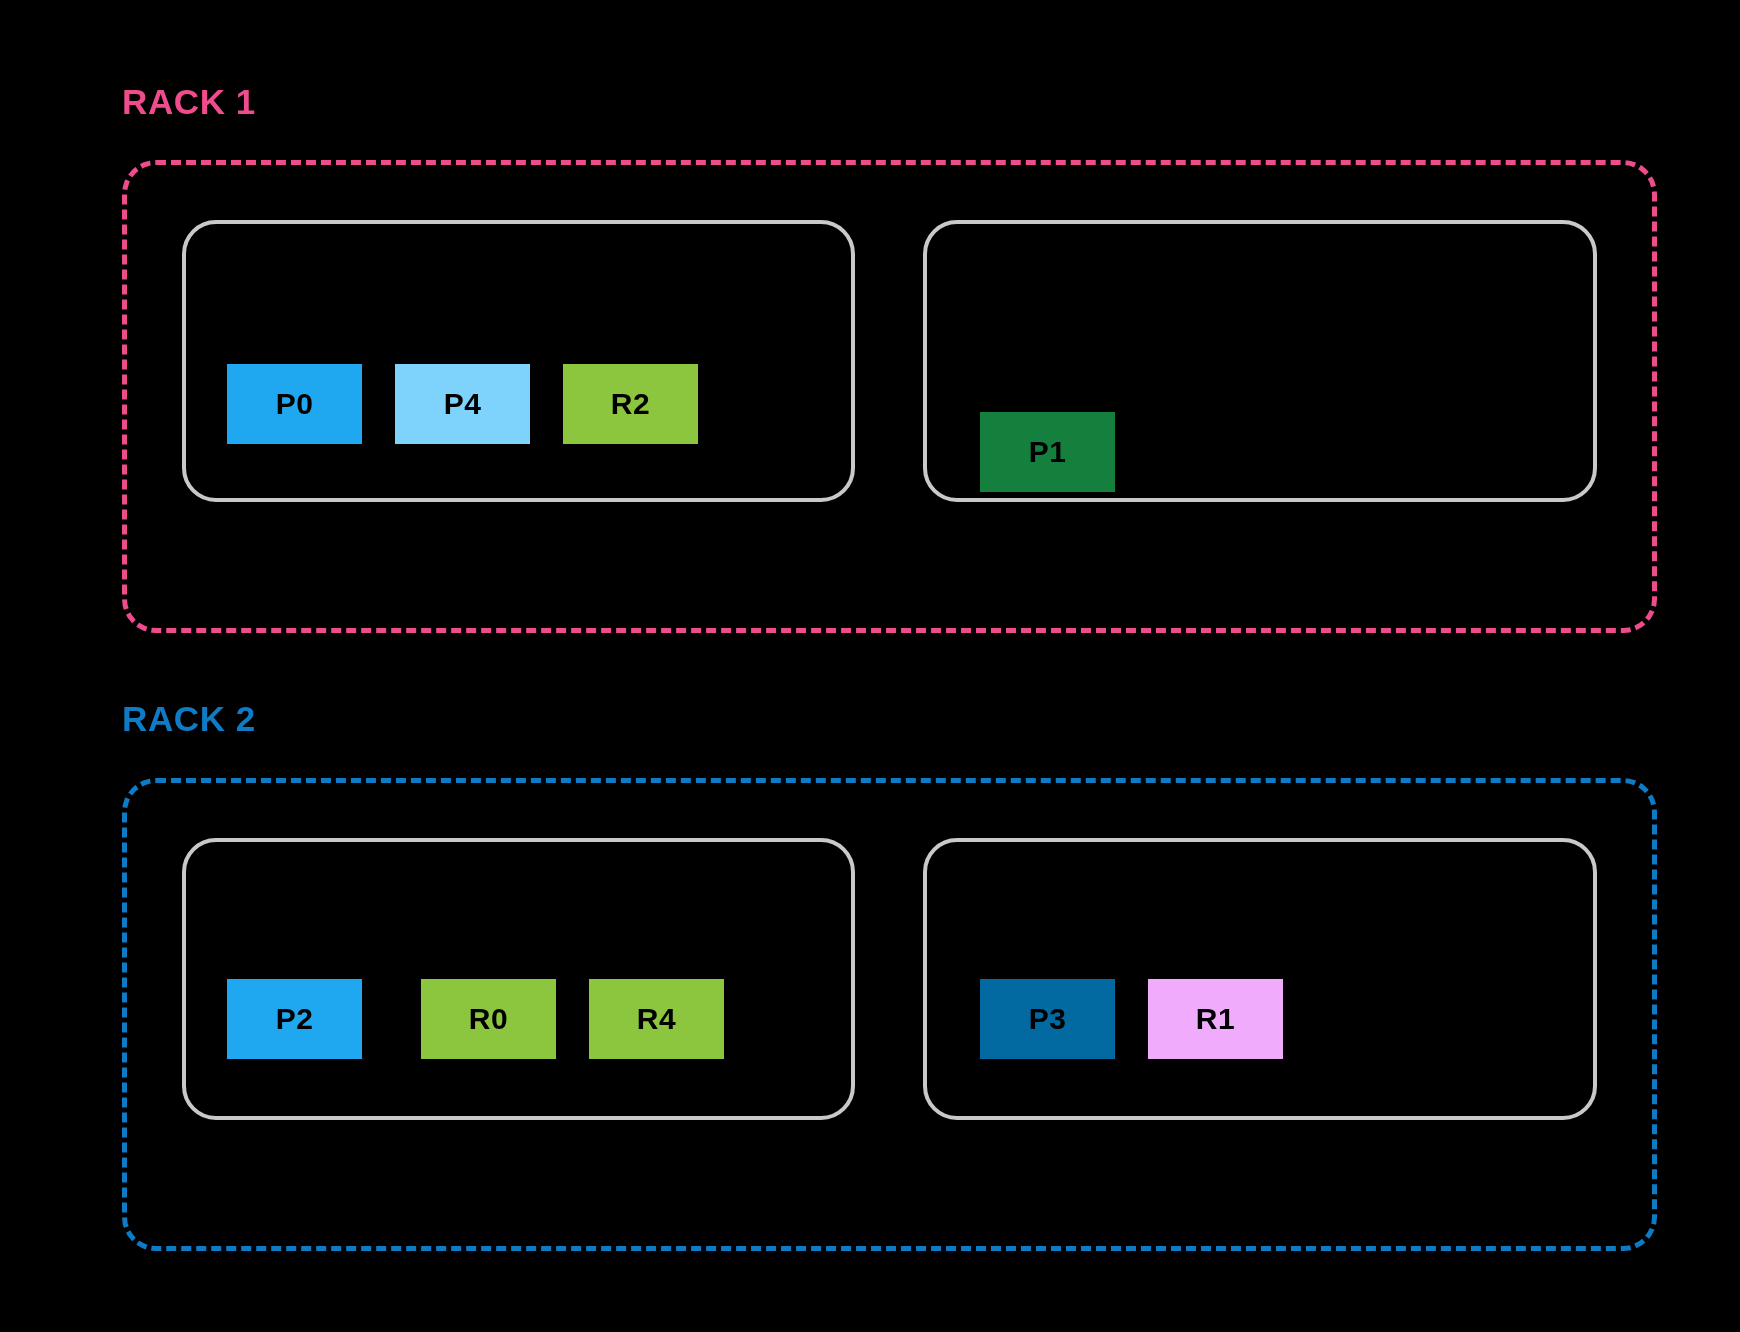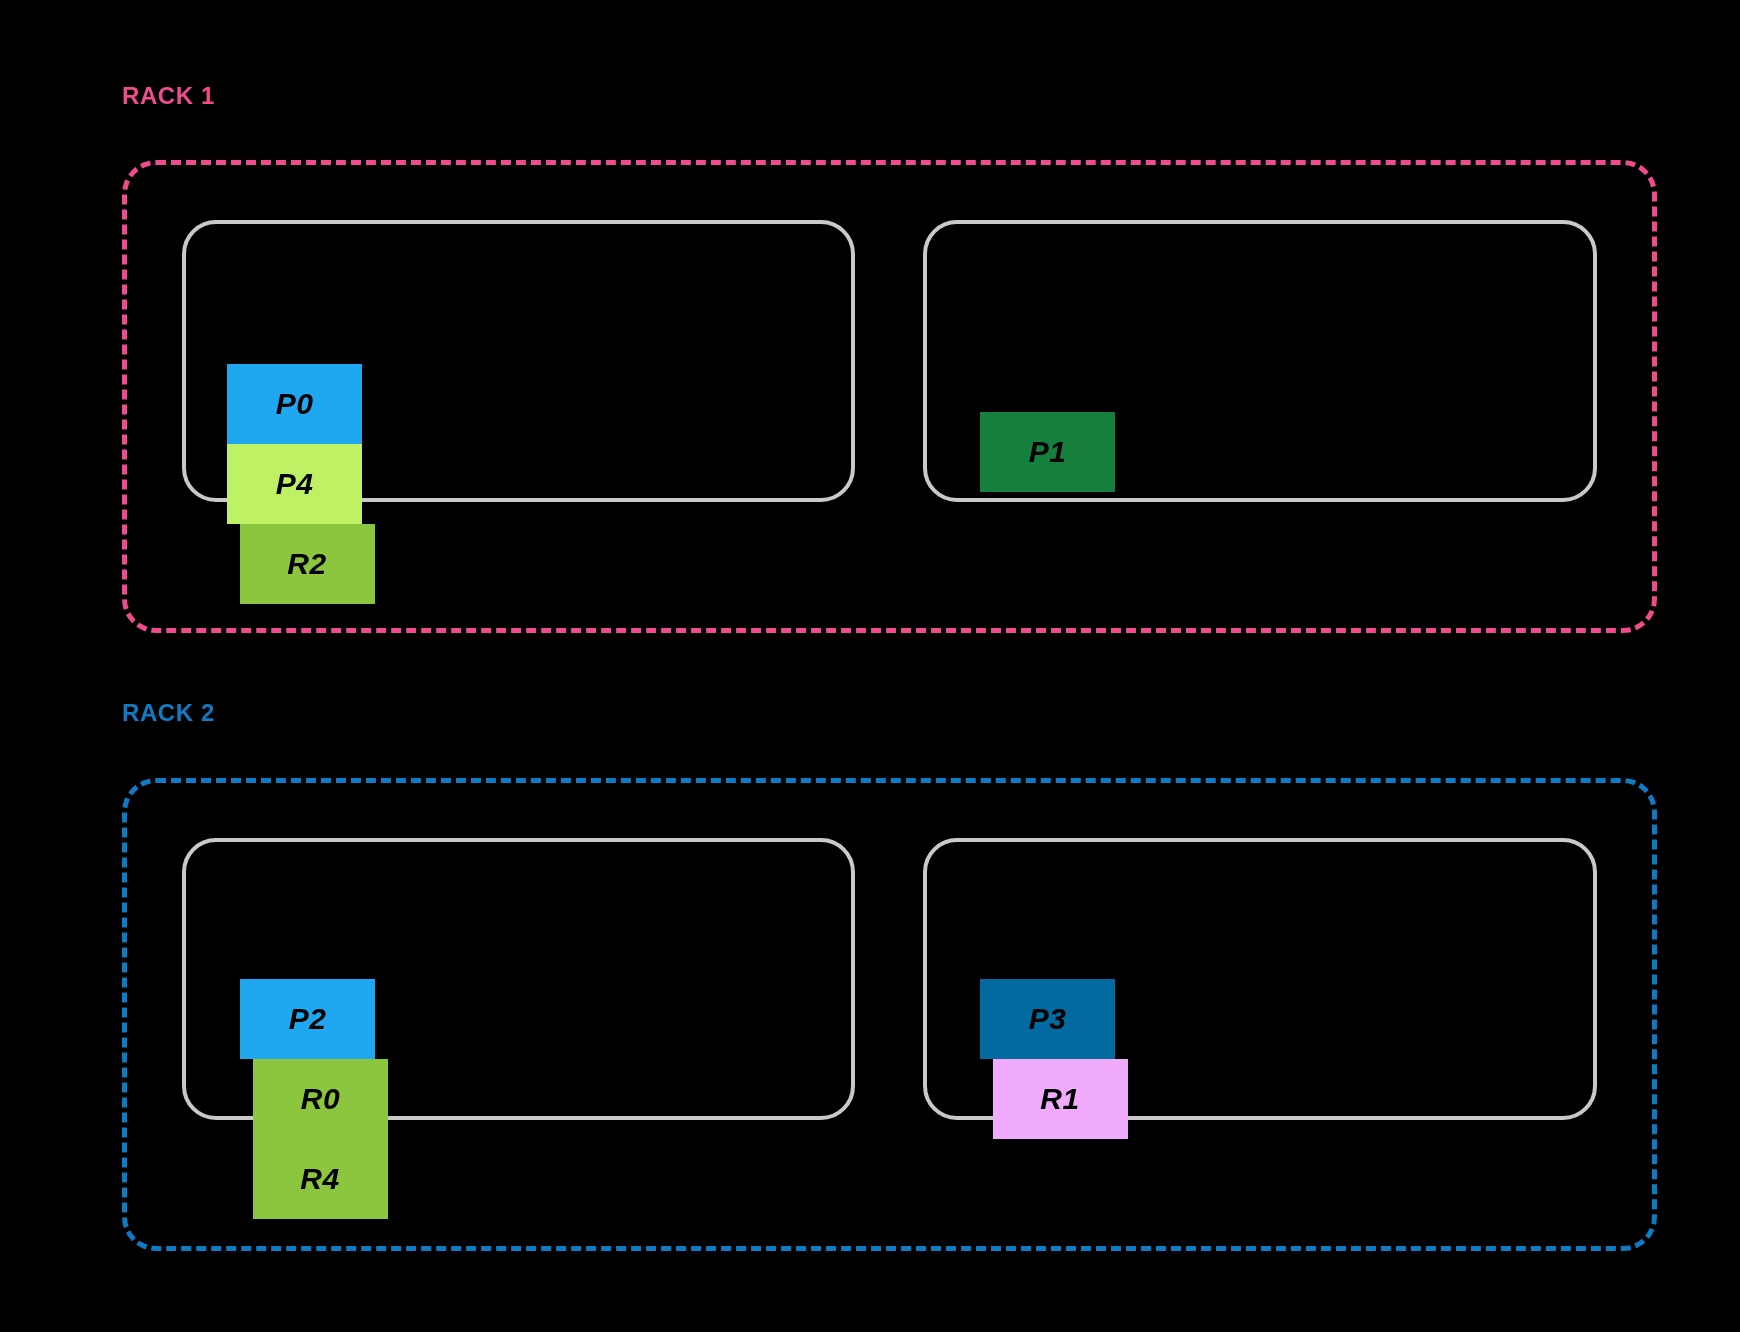--- a/index.html
+++ b/index.html
@@ -9,21 +9,21 @@
     font-family:"Liberation Sans","DejaVu Sans",sans-serif;
     position:relative;overflow:hidden;
   }
   .canvas{position:absolute;inset:0;}
 
   
   .rack{position:absolute;left:0;top:0;width:100%;}
 
   .rack-label{
     position:absolute;
-    font-size:24px;
+    font-size:35px;
     font-weight:700;
     letter-spacing:0.6px;
     line-height:1;
     white-space:nowrap;
   }
 
   .rack-box{
     position:absolute;
     box-sizing:border-box;
     border-style:dashed;
@@ -38,23 +38,22 @@
     box-sizing:border-box;
     border:4px solid #c9c9c9;
     border-radius:34px;
     background:transparent;
   }
 
   
   .blocks{
     position:absolute;
     display:flex;
-    flex-direction:column;
+    flex-direction:row;
     align-items:center;
-    font-style:italic;
   }
   .block{
     width:135px;
     height:80px;
     display:flex;
     align-items:center;
     justify-content:center;
     font-size:30px;
     font-weight:700;
     color:#000;
@@ -70,21 +69,21 @@
 
   <div class="rack">
 
     <div class="rack-label" style="left:122px;top:84px;color:#ee4c8d;">RACK 1</div>
 
     <div class="rack-box" style="left:122px;top:160px;width:1535px;height:473px;border-color:#ee4c8d;"></div>
 
     <div class="node" style="left:182px;top:220px;width:673px;height:282px;"></div>
     <div class="blocks" style="left:227px;top:364px;">
       <div class="block" style="background:#1fa8f0;">P0</div>
-      <div class="block" style="background:#bef264;">P4</div>
+      <div class="block" style="background:#7dd3fc;">P4</div>
       <div class="block" style="background:#8cc63f;">R2</div>
     </div>
 
     <div class="node" style="left:923px;top:220px;width:674px;height:282px;"></div>
     <div class="blocks" style="left:980px;top:364px;">
       <div class="block" style="background:#15803d;margin-top:48px;">P1</div>
     </div>
 
   </div>
 

